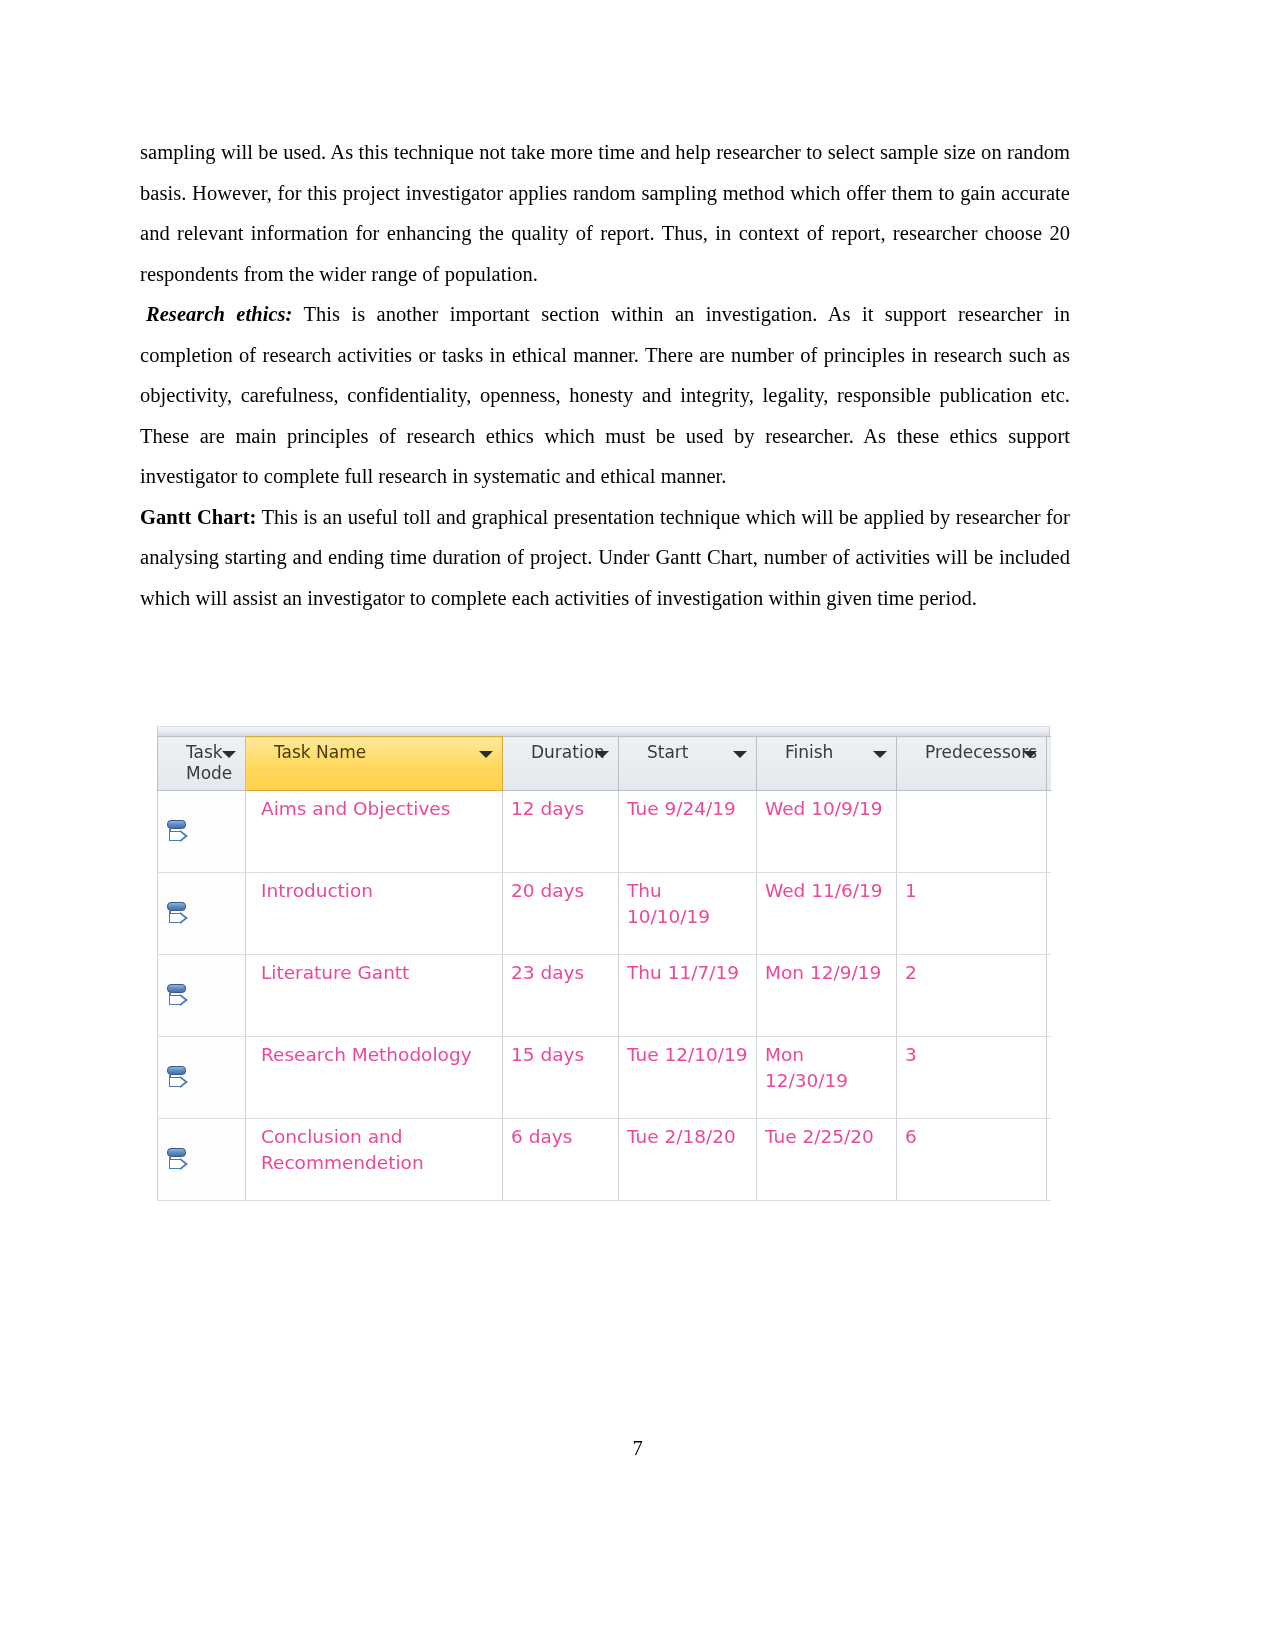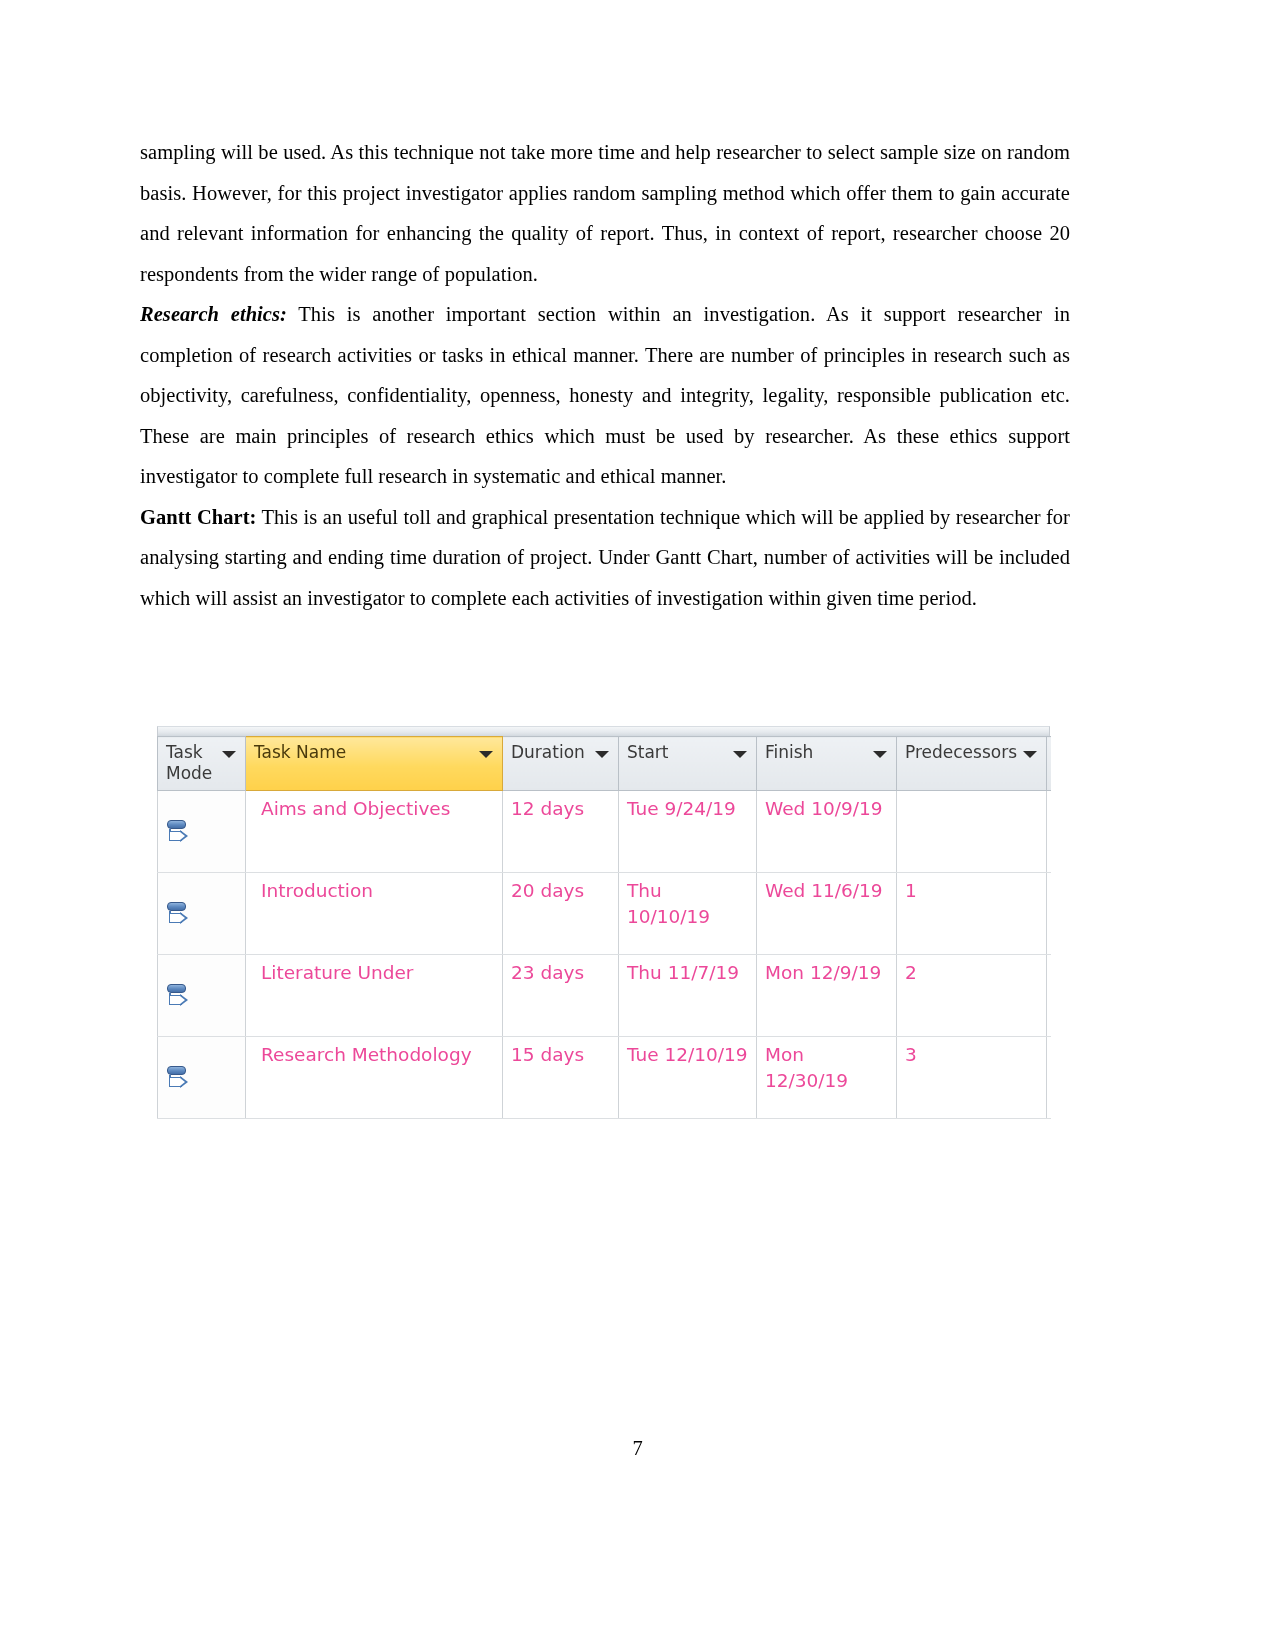--- a/index.html
+++ b/index.html
@@ -36,20 +36,21 @@
     font-size: 20.5px;
     line-height: 40.5px;
     text-align: justify;
     text-justify: inter-word;
     letter-spacing: 0.05px;
   }
 
   p.body-text .lead-bold-italic {
     font-weight: bold;
     font-style: italic;
+    margin-left: 6px;
   }
   p.body-text .lead-bold {
     font-weight: bold;
   }
 
   
   .gantt-wrap {
     position: absolute;
     left: 157px;
     top: 726px;
@@ -94,21 +95,21 @@
   table.gantt thead th.hl {
     background: linear-gradient(to bottom, #ffe89a 0%, #ffd95e 55%, #ffd14a 100%);
     border: 1px solid #d8a93a;
     color: #4a3a0c;
   }
   table.gantt thead th.extra {
     padding: 0;
     border-left: 1px solid #b9c0c7;
     border-right: none;
   }
-  .hdr-label { display: block; }
+  .hdr-label { display: block; margin-left: 20px; }
   .sort-arrow {
     position: absolute;
     right: 9px;
     top: 14px;
     width: 0; height: 0;
     border-left: 7px solid transparent;
     border-right: 7px solid transparent;
     border-top: 7px solid #2b2b2b;
   }
   table.gantt thead th.hl .sort-arrow { border-top-color: #2b2b2b; }
@@ -279,21 +280,21 @@
           <td>1</td>
           <td class="extra-cell"></td>
         </tr>
 
         <tr class="norm">
           <td class="mode-cell">
             <span class="mode-icon">
               <span class="bar"></span><span class="arrow-stem"></span><span class="arrow-head"></span><span class="arrow-tip"></span><span class="arrow-tip-inner"></span>
             </span>
           </td>
-          <td class="name-cell">Literature Under</td>
+          <td class="name-cell">Literature Gantt</td>
           <td>23 days</td>
           <td>Thu 11/7/19</td>
           <td>Mon 12/9/19</td>
           <td>2</td>
           <td class="extra-cell"></td>
         </tr>
 
         <tr class="norm">
           <td class="mode-cell">
             <span class="mode-icon">
@@ -303,20 +304,34 @@
           <td class="name-cell">Research Methodology</td>
           <td>15 days</td>
           <td>Tue 12/10/19</td>
           <td>Mon 12/30/19</td>
           <td>3</td>
           <td class="extra-cell"></td>
         </tr>
 
 
 
+        <tr class="tall">
+          <td class="mode-cell">
+            <span class="mode-icon">
+              <span class="bar"></span><span class="arrow-stem"></span><span class="arrow-head"></span><span class="arrow-tip"></span><span class="arrow-tip-inner"></span>
+            </span>
+          </td>
+          <td class="name-cell">Conclusion and
+Recommendetion</td>
+          <td>6 days</td>
+          <td>Tue 2/18/20</td>
+          <td>Tue 2/25/20</td>
+          <td>6</td>
+          <td class="extra-cell"></td>
+        </tr>
 
 
       </tbody>
     </table>
   </div>
 
   <div class="page-number">7</div>
 
 </div>
 

